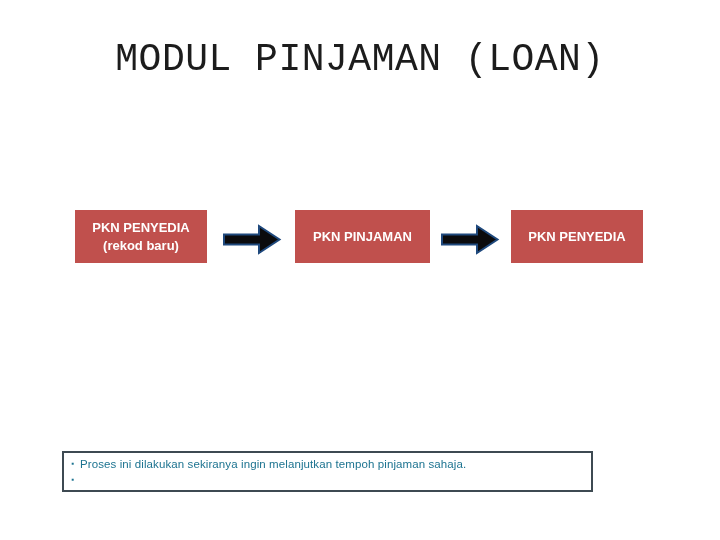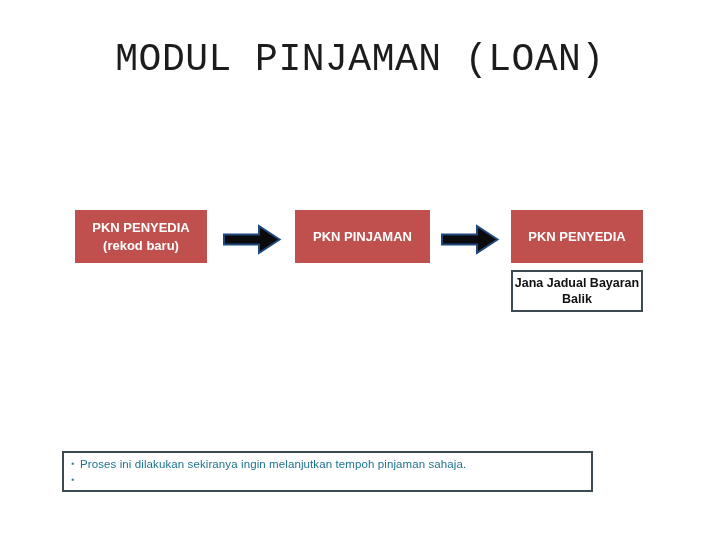--- a/index.html
+++ b/index.html
@@ -152,24 +152,20 @@
   <div class="flow-arrow arrow2">
     <svg viewBox="0 0 60 33" preserveAspectRatio="none" aria-hidden="true">
       <path d="M2 11.5 L37 11.5 L37 3 L57.5 16.5 L37 30 L37 21.5 L2 21.5 Z"></path>
     </svg>
   </div>
 
   <div class="flow-box box3">
     <span>PKN PENYEDIA</span>
   </div>
 
-  <div class="sub-box">
-    <span>Jana Jadual Bayaran</span>
-    <span>Balik</span>
-  </div>
 
   <div class="notes-box">
     <div class="note-row">
       <span class="bullet-marker">▪</span>
       <span class="note-text">Proses ini dilakukan sekiranya ingin melanjutkan tempoh pinjaman sahaja.</span>
     </div>
     <div class="note-row">
       <span class="bullet-marker">▪</span>
     </div>
   </div>

